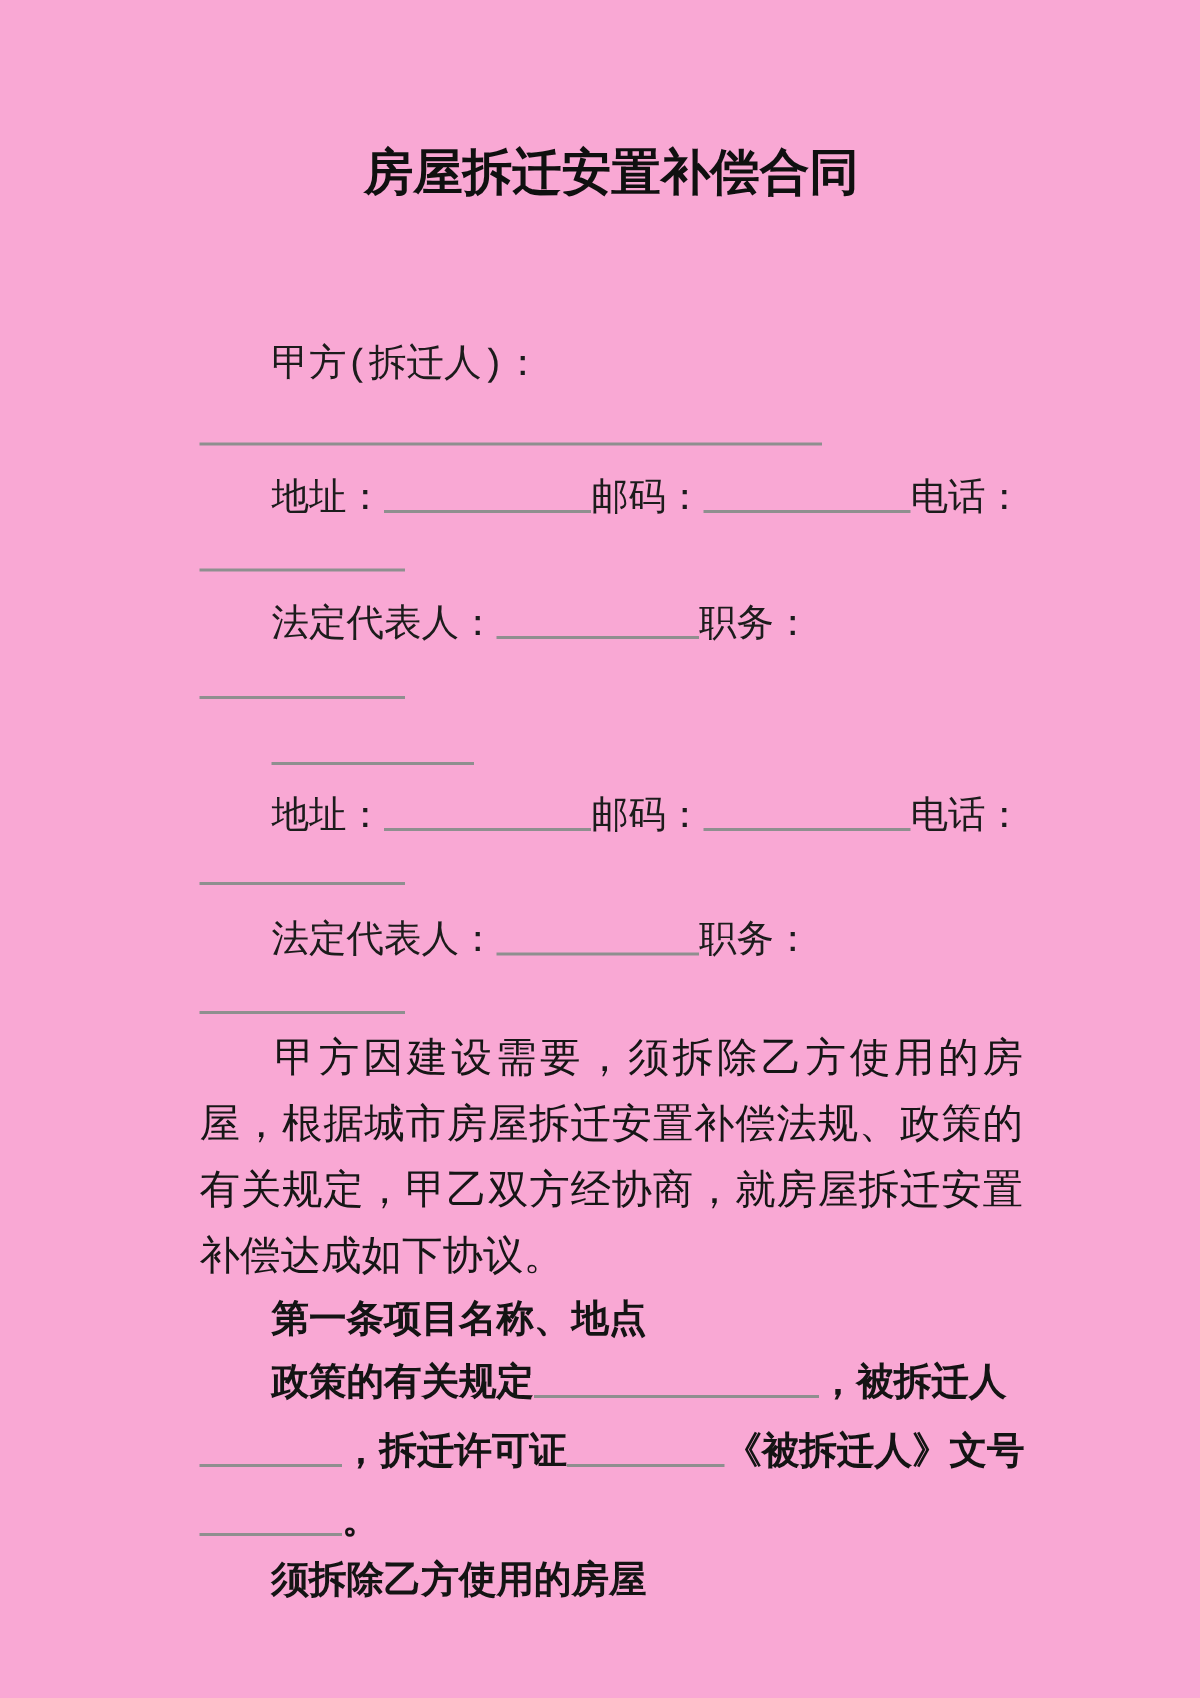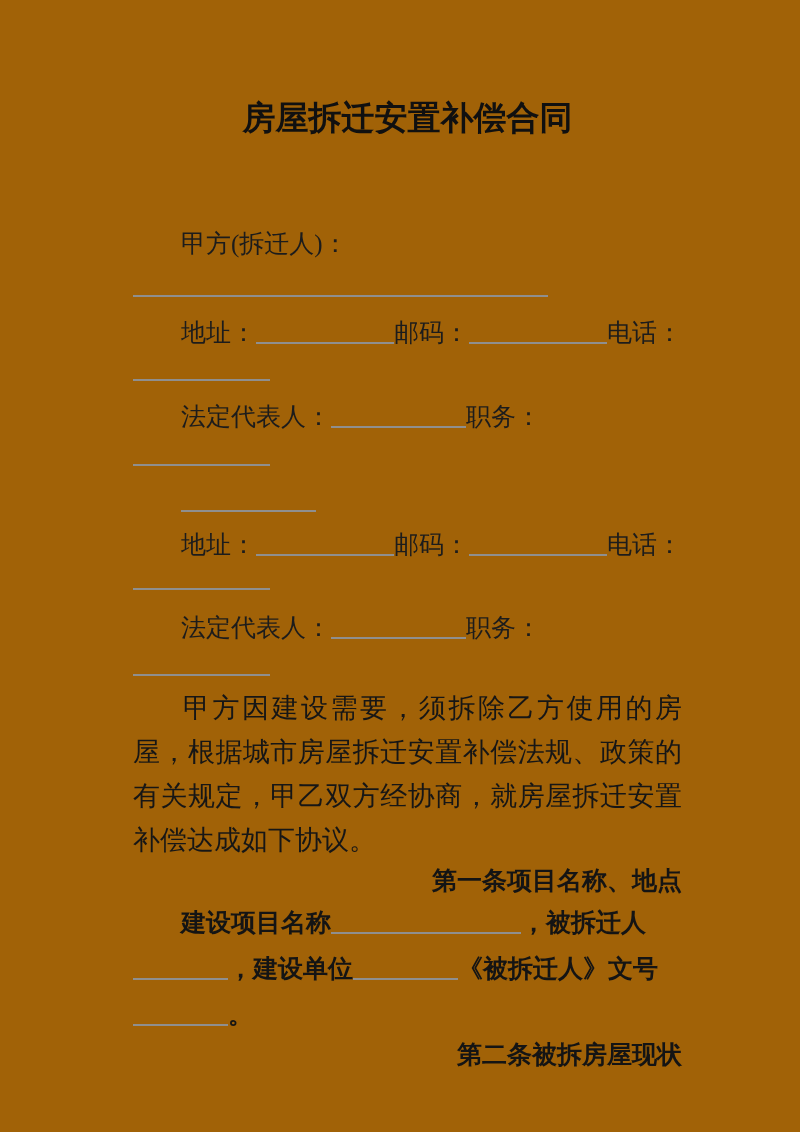--- a/index.html
+++ b/index.html
@@ -1,23 +1,23 @@
 <!DOCTYPE html>
 <html><head>
 <meta charset="utf-8">
 <style>
   html, body { margin: 0; padding: 0; background: #ffffff; }
   .page {
     position: relative;
     width: 800px;
     height: 1132px;
-    background: #a16207;
+    background: #f9a8d4;
     box-sizing: border-box;
     padding: 97px 118px 0 133px;
-    font-family: Liberation Serif, serif;
+    font-family: Liberation Mono, monospace;
     color: #1c1c1c;
     overflow: hidden;
   }
   .title {
     margin: 0;
     font-size: 33px;
     line-height: 42px;
     font-weight: bold;
     text-align: center;
     color: #101010;
@@ -44,21 +44,20 @@
     line-height: 44px;
     text-align: justify;
     text-indent: 50px;
     color: #161616;
   }
   .heading {
     font-size: 25px;
     line-height: 34px;
     font-weight: bold;
     color: #141414;
-    text-align: right;
   }
   .proj-line {
     font-size: 25px;
     line-height: 46px;
     font-weight: bold;
     color: #141414;
     white-space: nowrap;
   }
   .mt2  { margin-top: 2px; }
   .mt10 { margin-top: 10px; }
@@ -111,24 +110,24 @@
     <span>法定代表人：</span><span class="blank w135"></span><span>职务：</span>
   </div>
 
   <div class="rule rule-short mt31"></div>
 
   <p class="para mt10">甲方因建设需要，须拆除乙方使用的房屋，根据城市房屋拆迁安置补偿法规、政策的有关规定，甲乙双方经协商，就房屋拆迁安置补偿达成如下协议。</p>
 
   <div class="heading indent mt2">第一条项目名称、地点</div>
 
   <div class="proj-line indent mt2">
-    <span>建设项目名称</span><span class="blank w190"></span><span>，被拆迁人</span>
+    <span>政策的有关规定</span><span class="blank w190"></span><span>，被拆迁人</span>
   </div>
   <div class="proj-line">
-    <span class="blank w95"></span><span>，建设单位</span><span class="blank w105"></span><span>《被拆迁人》文号</span>
+    <span class="blank w95"></span><span>，拆迁许可证</span><span class="blank w105"></span><span>《被拆迁人》文号</span>
   </div>
   <div class="proj-line">
     <span class="blank w95"></span><span>。</span>
   </div>
 
-  <div class="heading indent">第二条被拆房屋现状</div>
+  <div class="heading indent">须拆除乙方使用的房屋</div>
 
 </div>
 
 </body></html>

